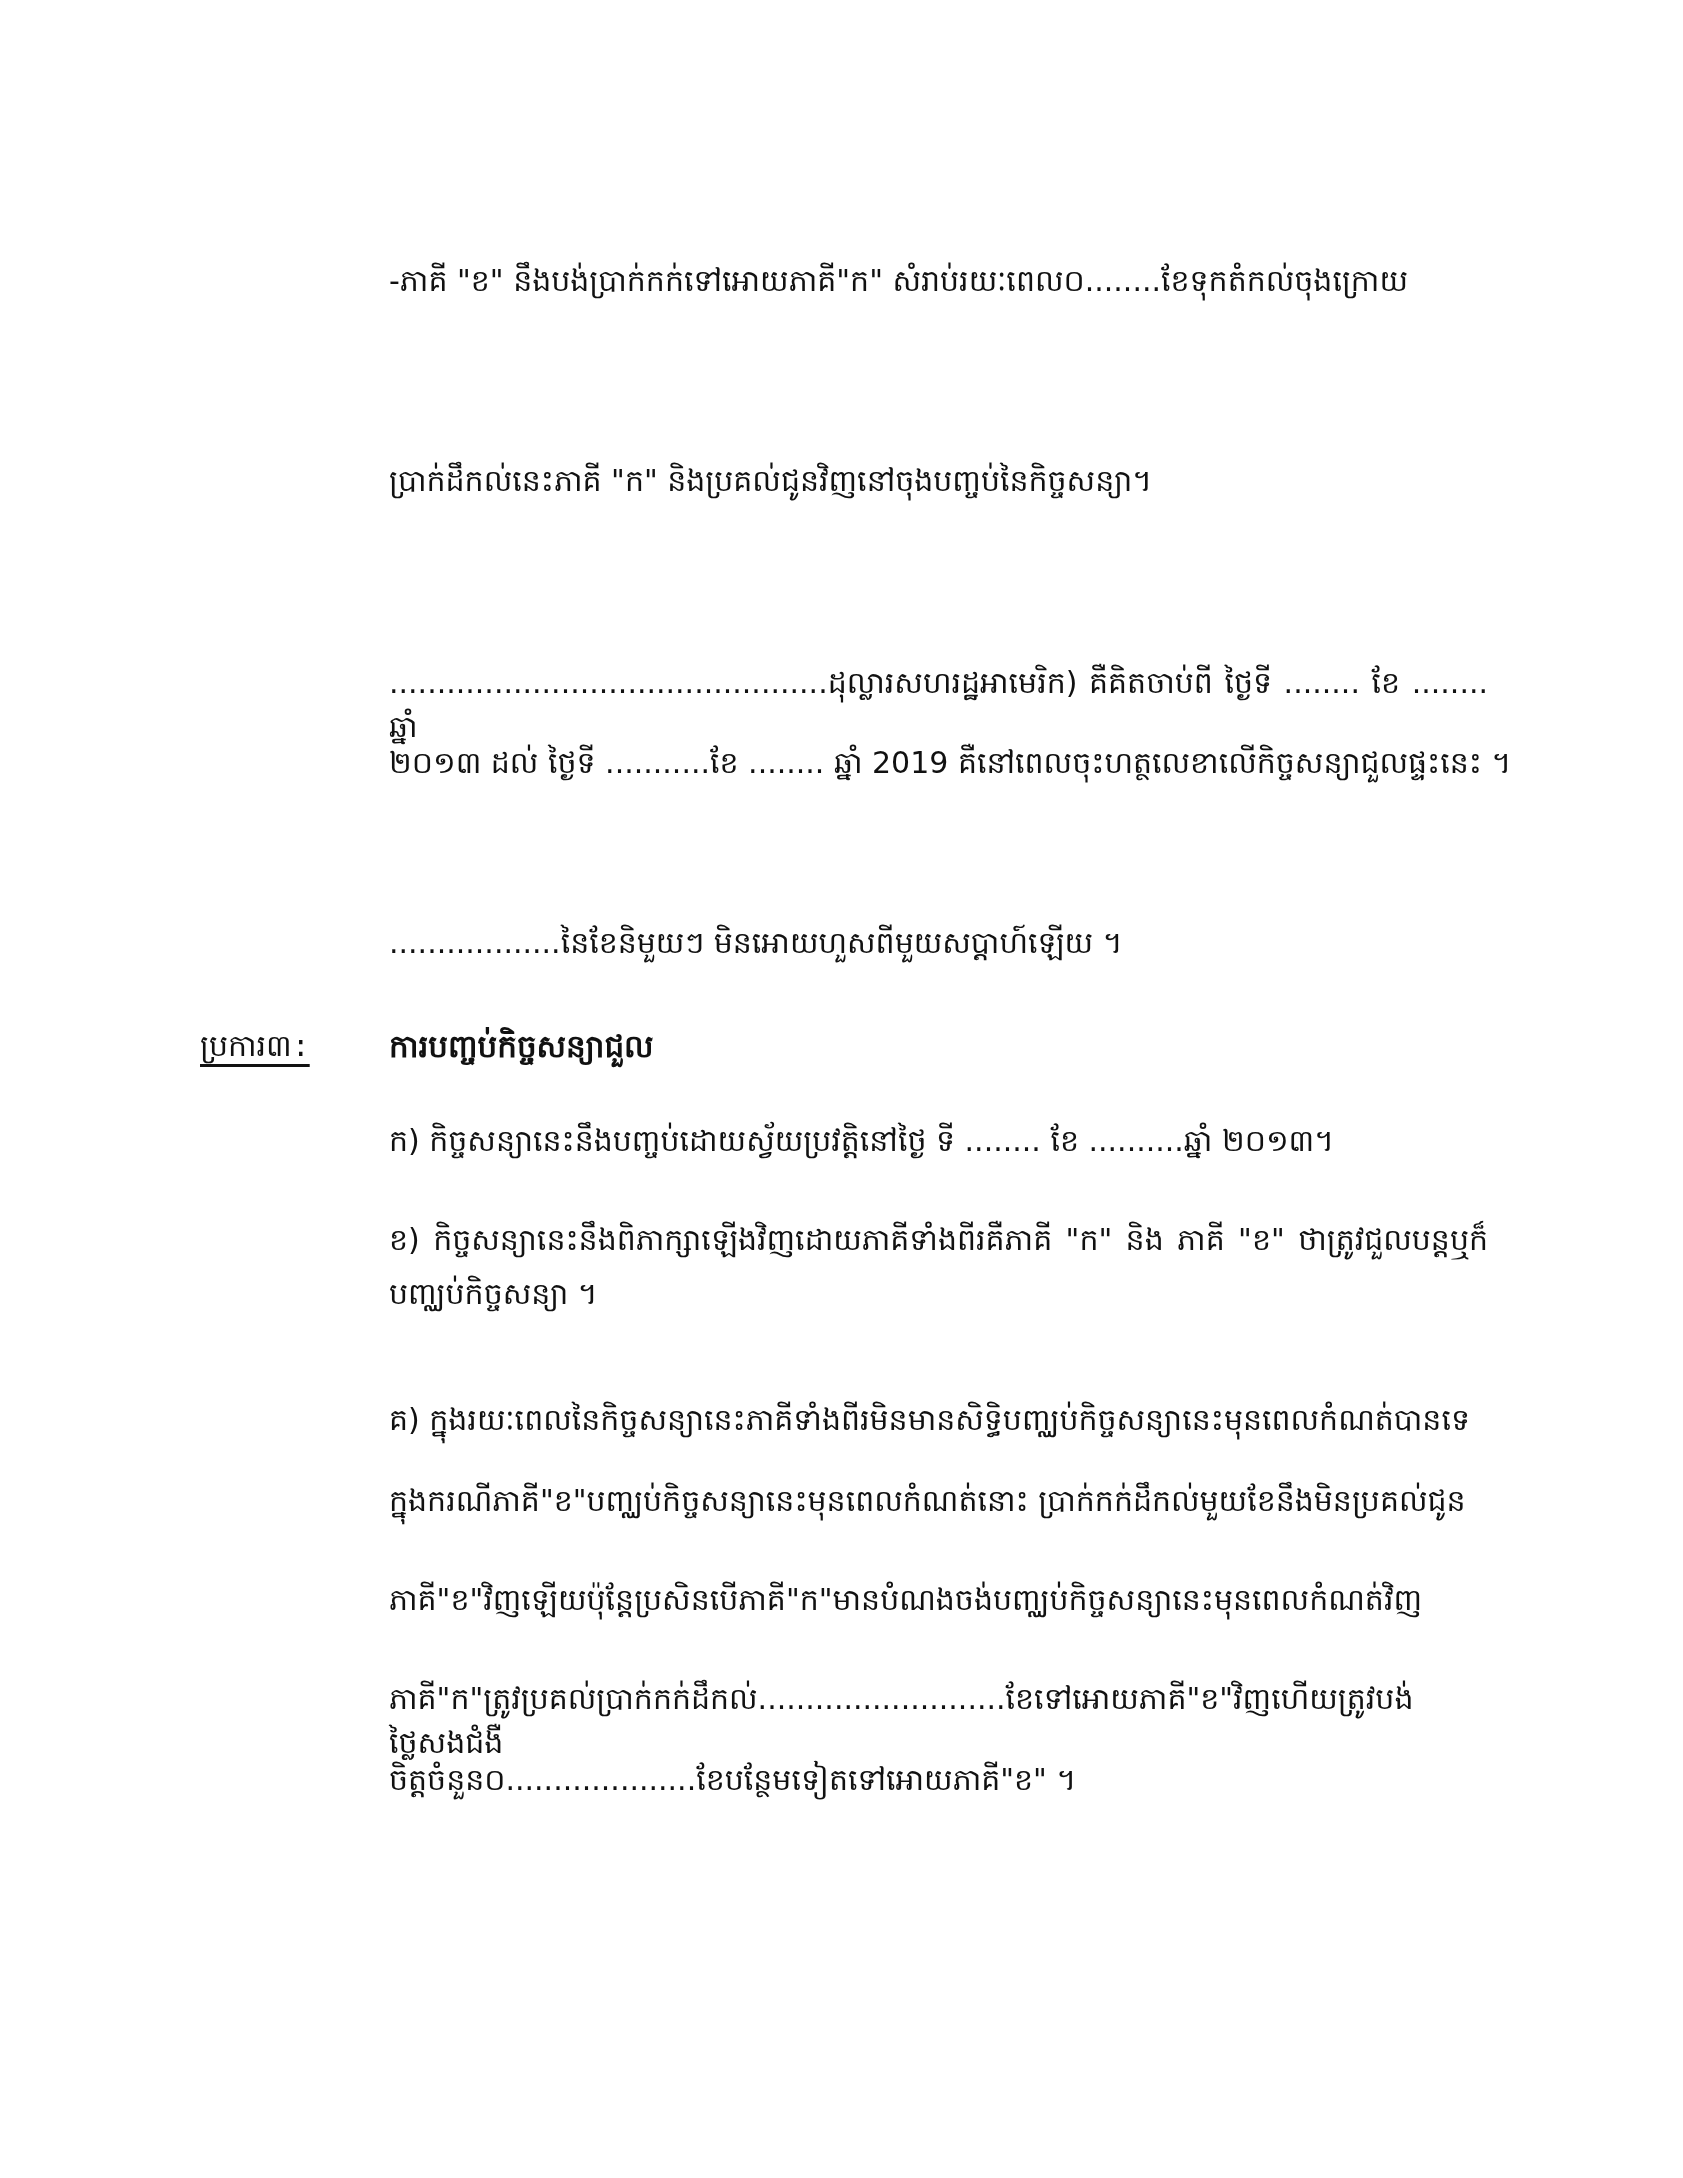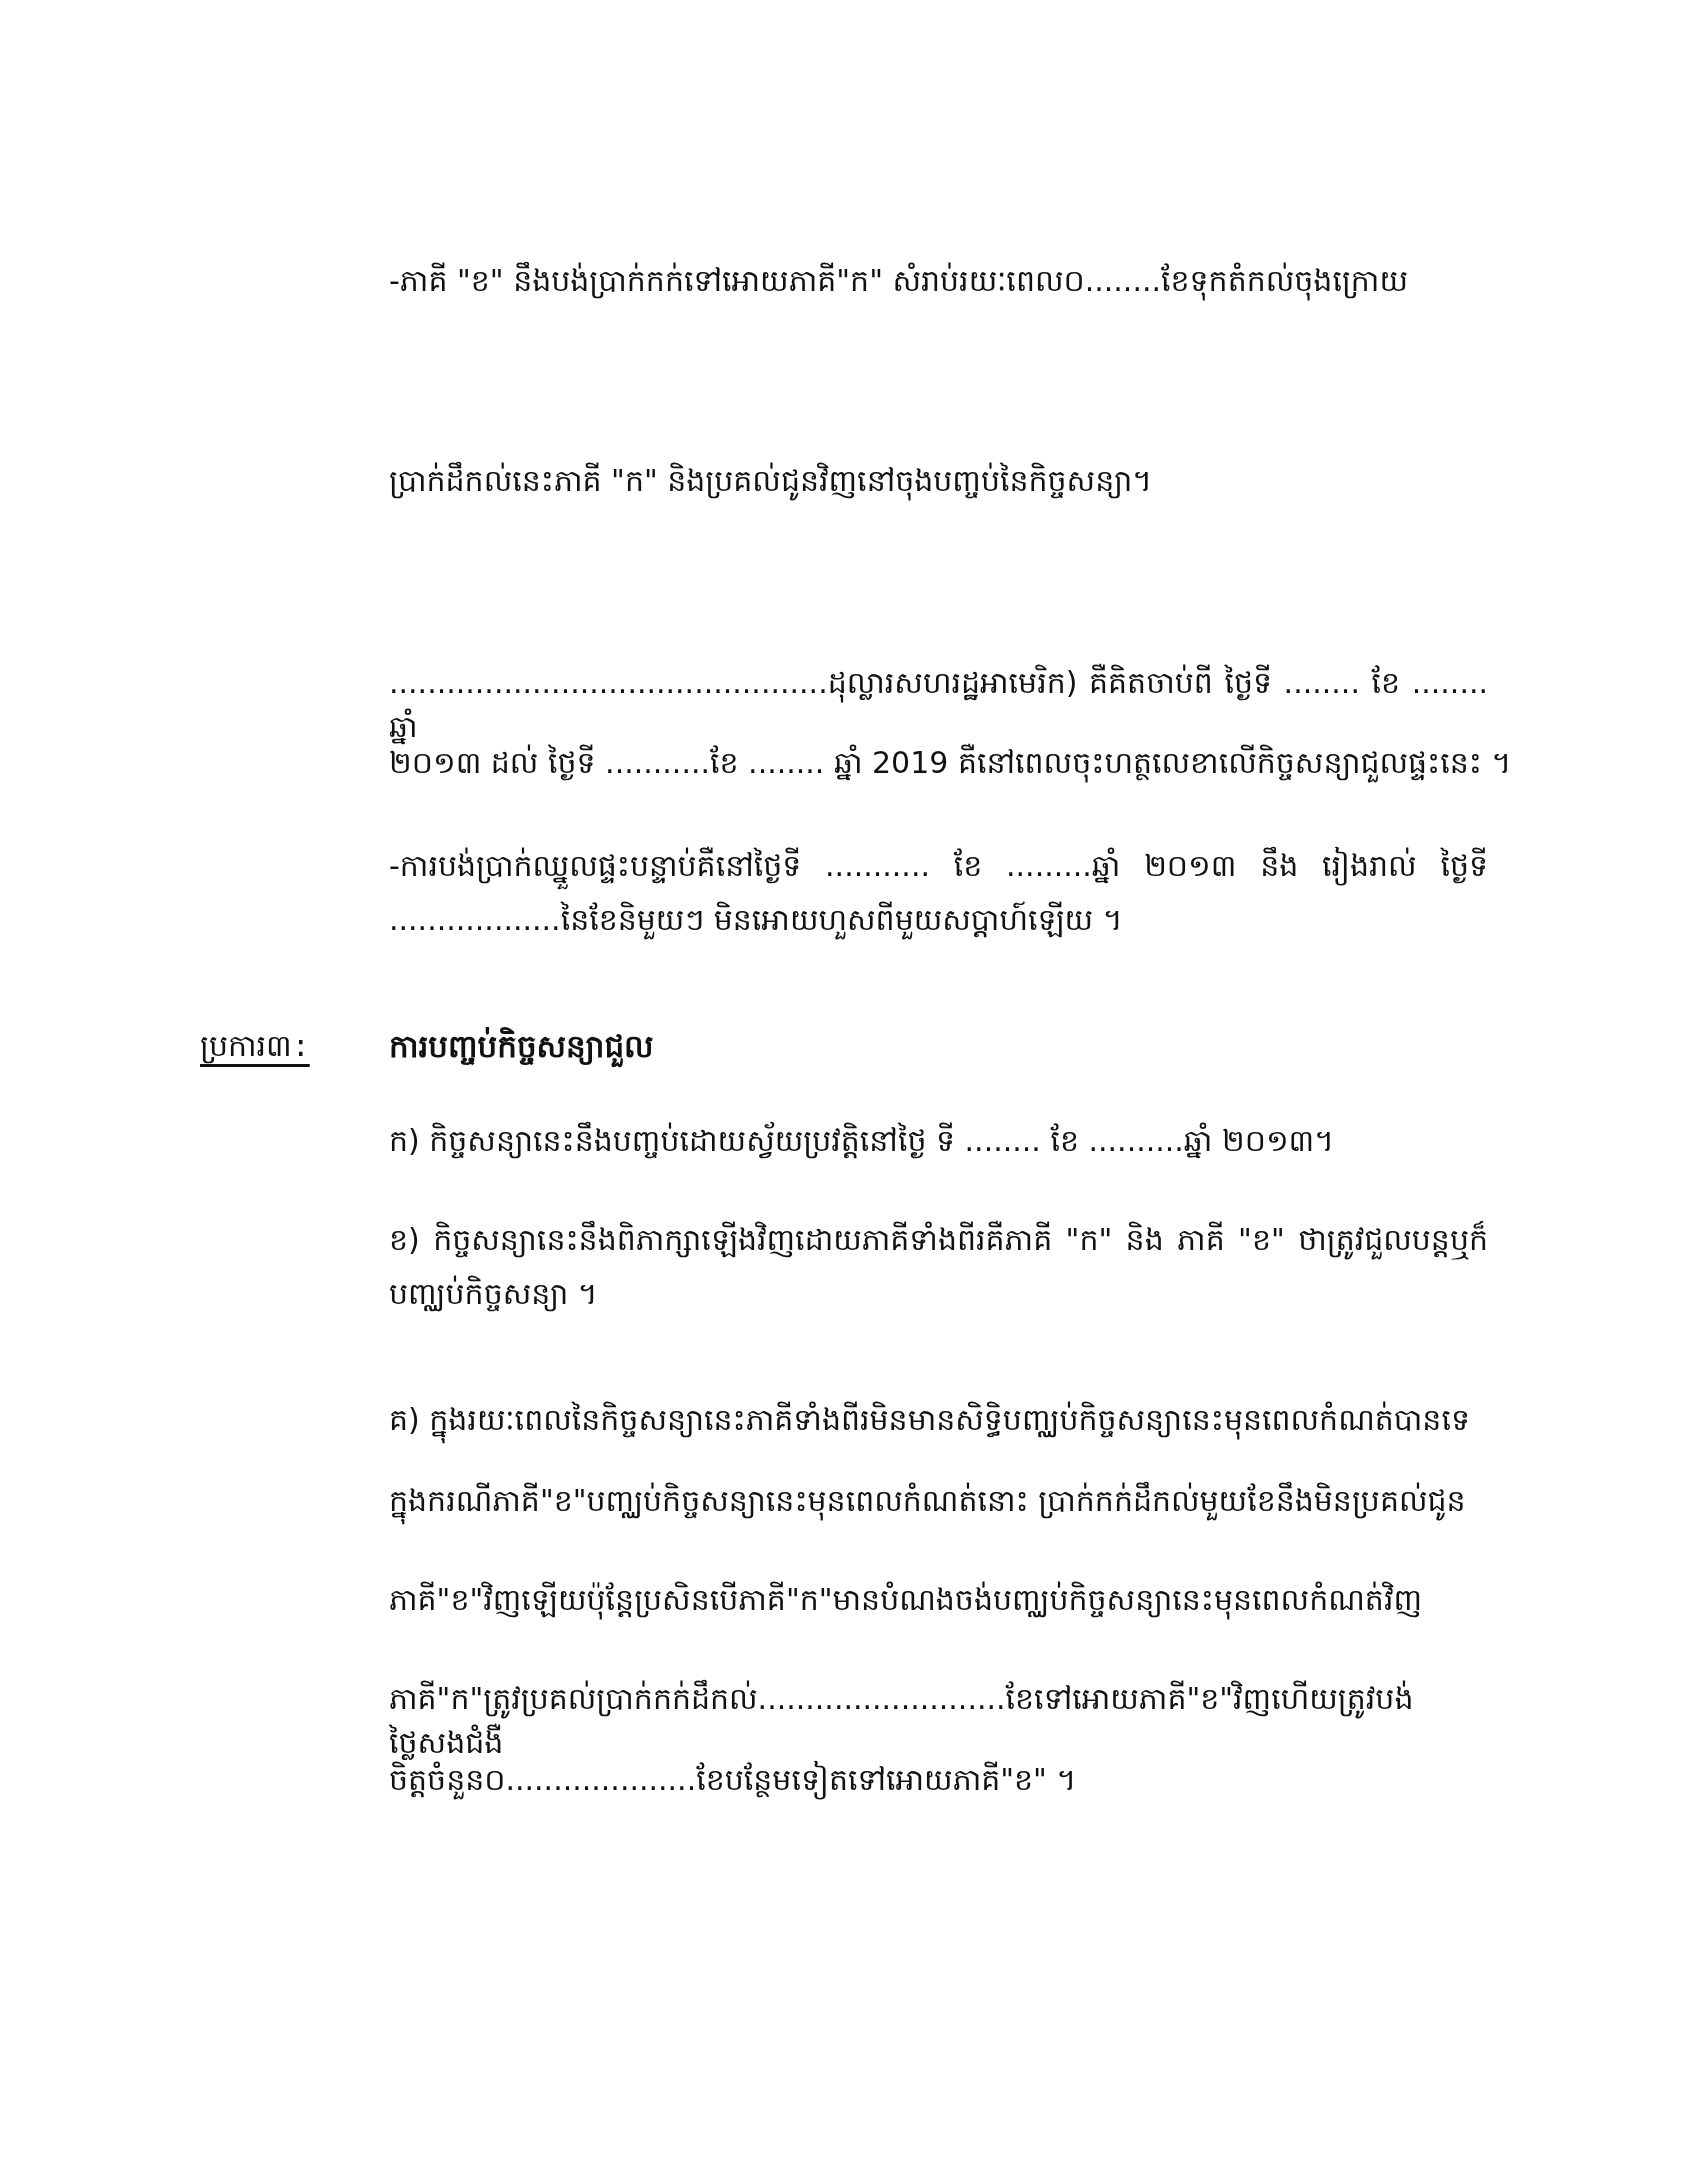--- a/index.html
+++ b/index.html
@@ -16,22 +16,21 @@
 <body>
 
 <div class="page">
 
   <div class="line" style="top:259px">-ភាគី "ខ" នឹងបង់ប្រាក់កក់ទៅអោយភាគី"ក" សំរាប់រយៈពេល០........ខែទុកតំកល់ចុងក្រោយ</div>
   <div class="line" style="top:459px">ប្រាក់ដឹកល់នេះភាគី "ក" និងប្រគល់ជូនវិញនៅចុងបញ្ចប់នៃកិច្ចសន្យា។</div>
 
   <div class="line just" style="top:661px">..............................................ដុល្លារសហរដ្ឋអាមេរិក) គឺគិតចាប់ពី ថ្ងៃទី ........ ខែ ........ ឆ្នាំ</div>
   <div class="line" style="top:741px">២០១៣ ដល់ ថ្ងៃទី ...........ខែ ........ ឆ្នាំ 2019 គឺនៅពេលចុះហត្ថលេខាលើកិច្ចសន្យាជួលផ្ទះនេះ ។</div>
 
-  <div class="line just" style="top:844px">-ការបង់ប្រាក់ឈ្នួលផ្ទះបន្ទាប់គឺនៅថ្ងៃទី ........... ខែ .........ឆ្នាំ ២០១៣ នឹង រៀងរាល់ ថ្ងៃទី</div>
-  <div class="line" style="top:898px">..................នៃខែនិមួយៗ មិនអោយហួសពីមួយសប្តាហ៍ឡើយ ។</div>
+  <div class="line" style="top:921px">..................នៃខែនិមួយៗ មិនអោយហួសពីមួយសប្តាហ៍ឡើយ ។</div>
 
   <div class="clause-label">ប្រការ៣:</div>
   <div class="clause-title">ការបញ្ចប់កិច្ចសន្យាជួល</div>
 
   <div class="line" style="top:1119px">ក) កិច្ចសន្យានេះនឹងបញ្ចប់ដោយស្វ័យប្រវត្តិនៅថ្ងៃ ទី ........ ខែ ..........ឆ្នាំ ២០១៣។</div>
 
   <div class="line just" style="top:1218px">ខ) កិច្ចសន្យានេះនឹងពិភាក្សាឡើងវិញដោយភាគីទាំងពីរគឺភាគី "ក" និង ភាគី "ខ" ថាត្រូវជួលបន្តឬក៏</div>
   <div class="line" style="top:1272px">បញ្ឈប់កិច្ចសន្យា ។</div>
 
   <div class="line" style="top:1398px">គ) ក្នុងរយៈពេលនៃកិច្ចសន្យានេះភាគីទាំងពីរមិនមានសិទ្ធិបញ្ឈប់កិច្ចសន្យានេះមុនពេលកំណត់បានទេ</div>

